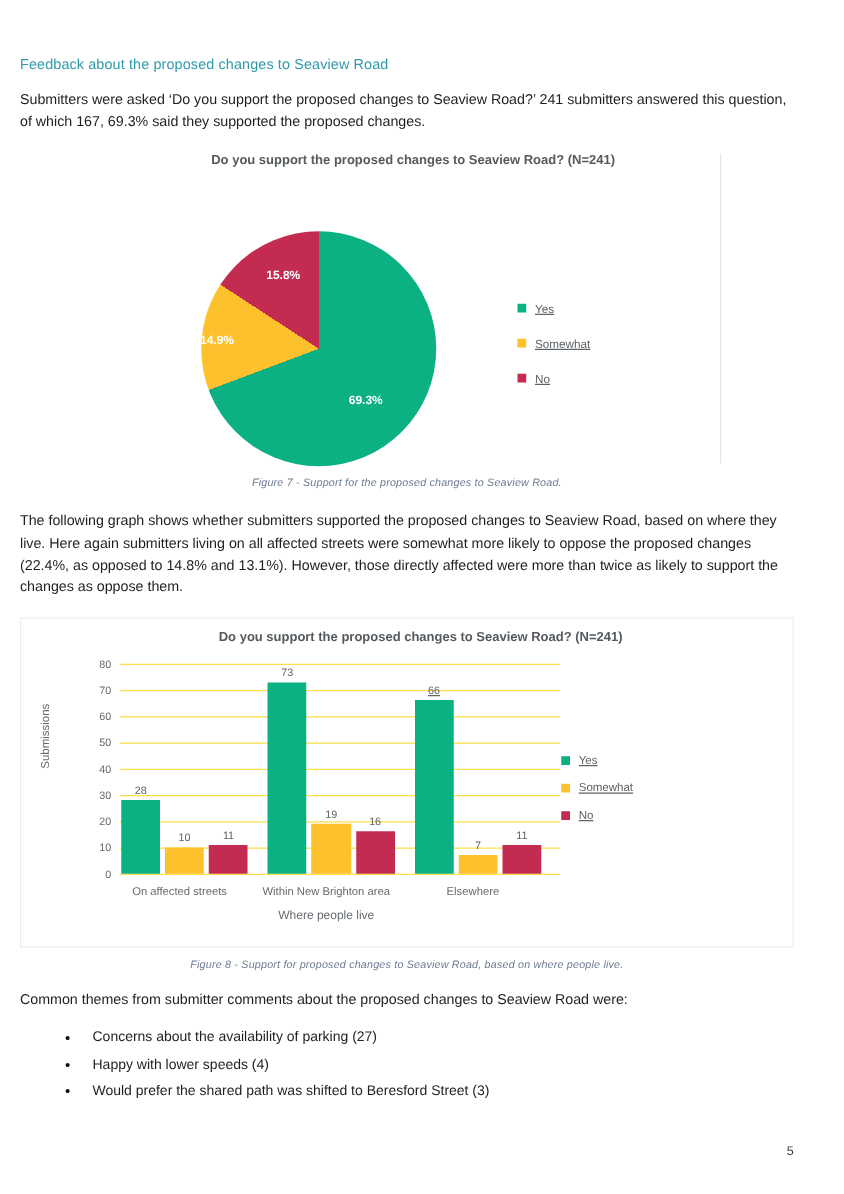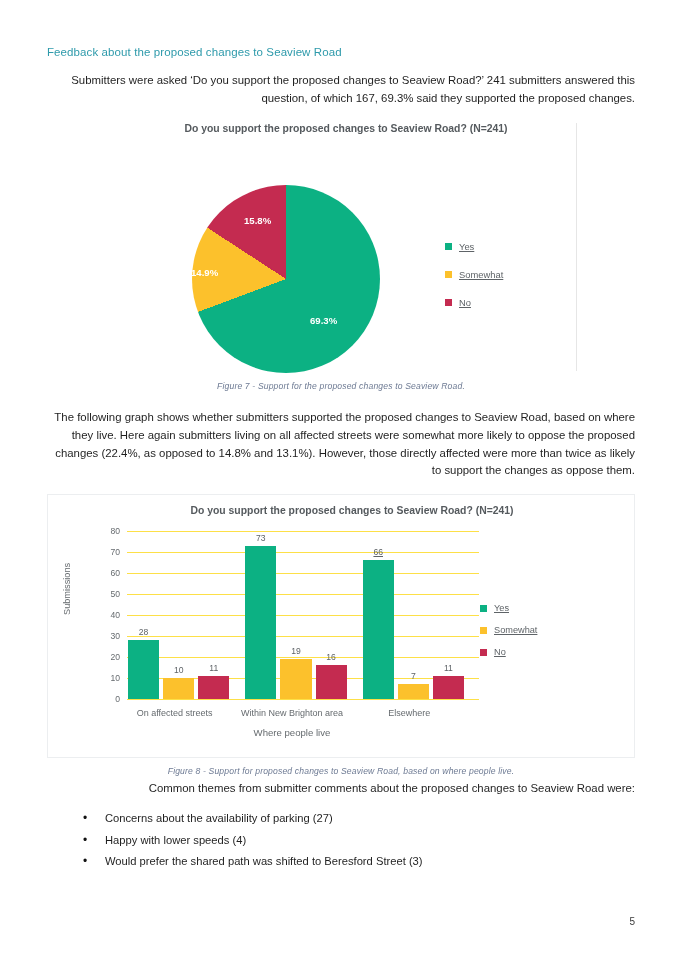--- a/index.html
+++ b/index.html
@@ -14,37 +14,37 @@
     color: #1c1c1c;
     position: relative;
     overflow: hidden;
   }
   .page {
     position: absolute;
     left: 0; top: 0;
     width: 675px;
     height: 955px;
     box-sizing: border-box;
-    padding: 40px 40px 0 47px;
+    padding: 40px 40px 0 16px;
   }
 
   .section-heading {
     color: #2e9aab;
     font-size: 11.5px;
     letter-spacing: 0.1px;
     margin: 6px 0 14px 0;
     font-weight: 400;
   }
 
   p.body-text {
     font-size: 11.4px;
     line-height: 1.55;
     margin: 0 0 4px 0;
     color: #1f1f1f;
-    text-align: right;
+    text-align: left;
   }
 
   .figure-caption {
     font-size: 8.6px;
     font-style: italic;
     color: #6d7a93;
     text-align: center;
     margin: 8px 0 0 0;
     letter-spacing: 0.15px;
   }
@@ -410,21 +410,21 @@
       </div>
       <div class="legend-row">
         <span class="legend-swatch" id="bar-sw-2" style="background: rgb(196, 43, 80);"></span>
         <span>No</span>
       </div>
     </div>
   </div>
 
   <div class="figure-caption">Figure 8 - Support for proposed changes to Seaview Road, based on where people live.</div>
 
-  <p class="body-text" style="margin-top:4px;">Common themes from submitter comments about the proposed changes to Seaview Road were:</p>
+  <p class="body-text" style="margin-top:16px;">Common themes from submitter comments about the proposed changes to Seaview Road were:</p>
 
   <ul class="themes" id="themes-list">
       <li>Concerns about the availability of parking (27)</li>
       <li>Happy with lower speeds (4)</li>
       <li>Would prefer the shared path was shifted to Beresford Street (3)</li>
     </ul>
 
   <div class="page-number">5</div>
 </div>
 

